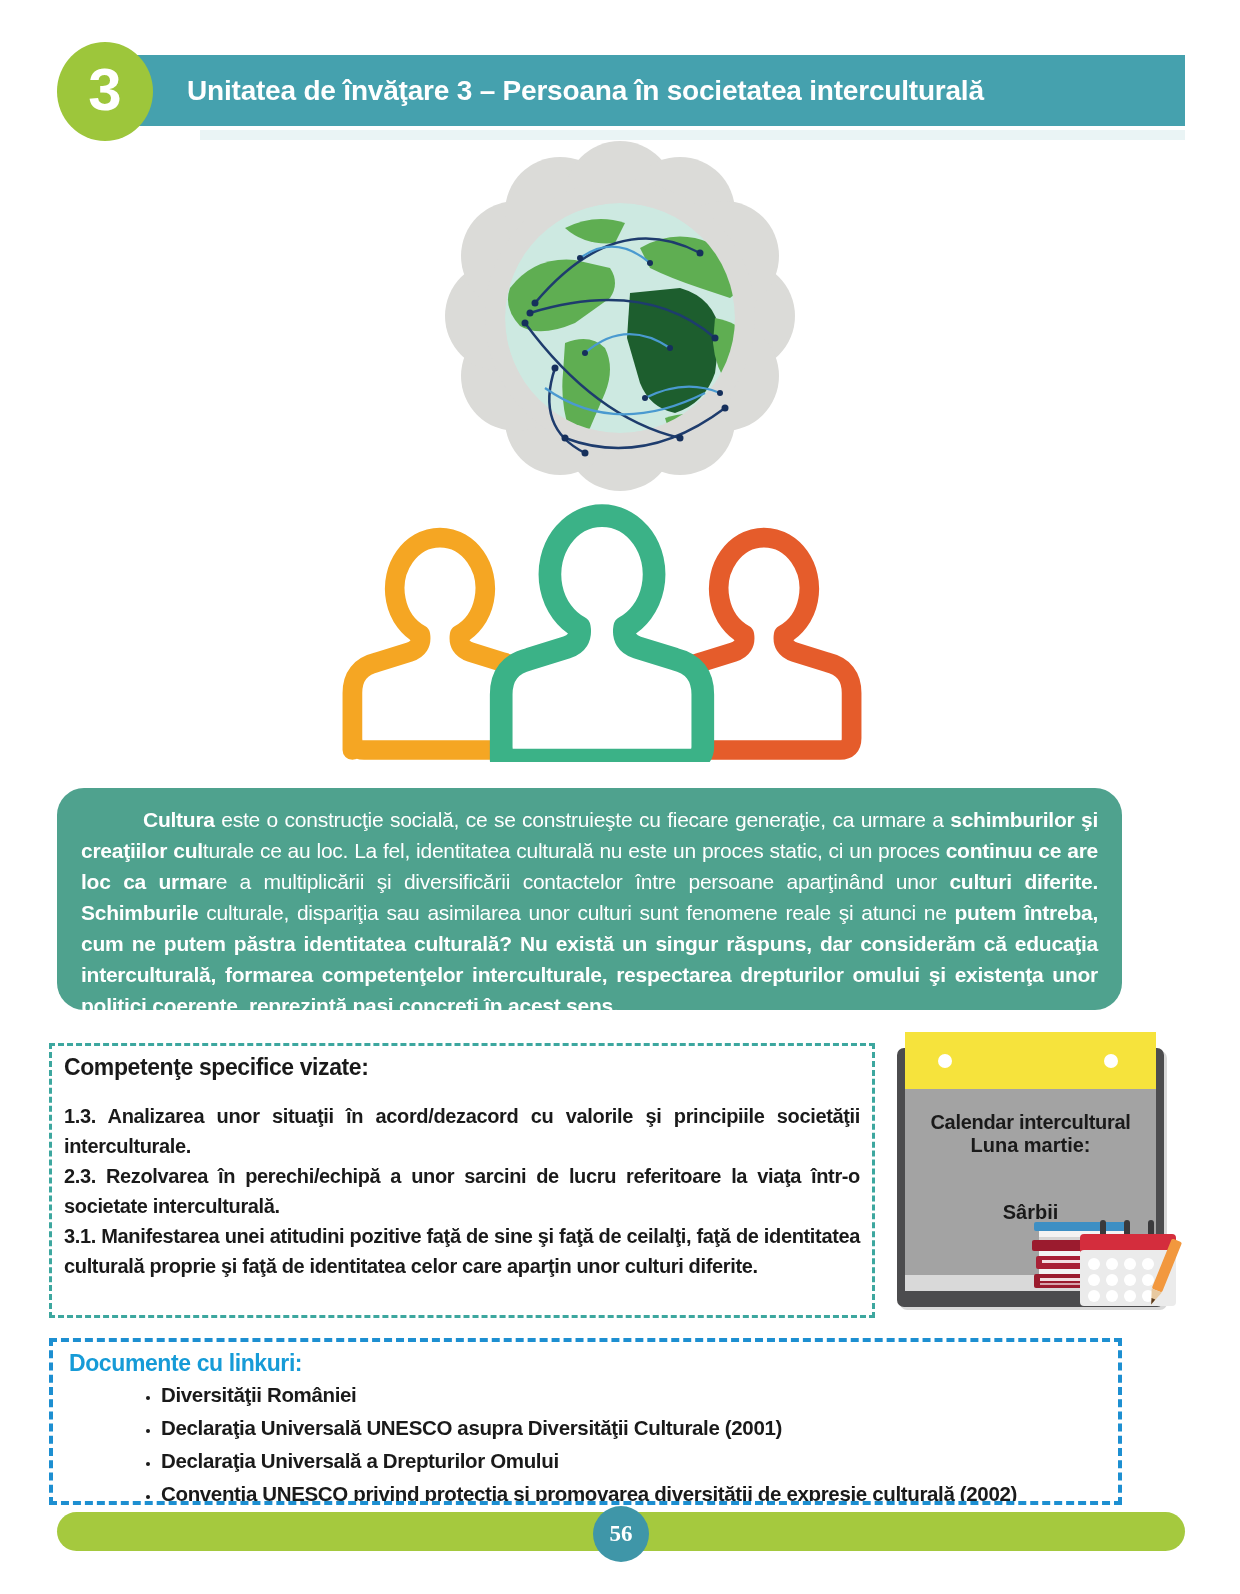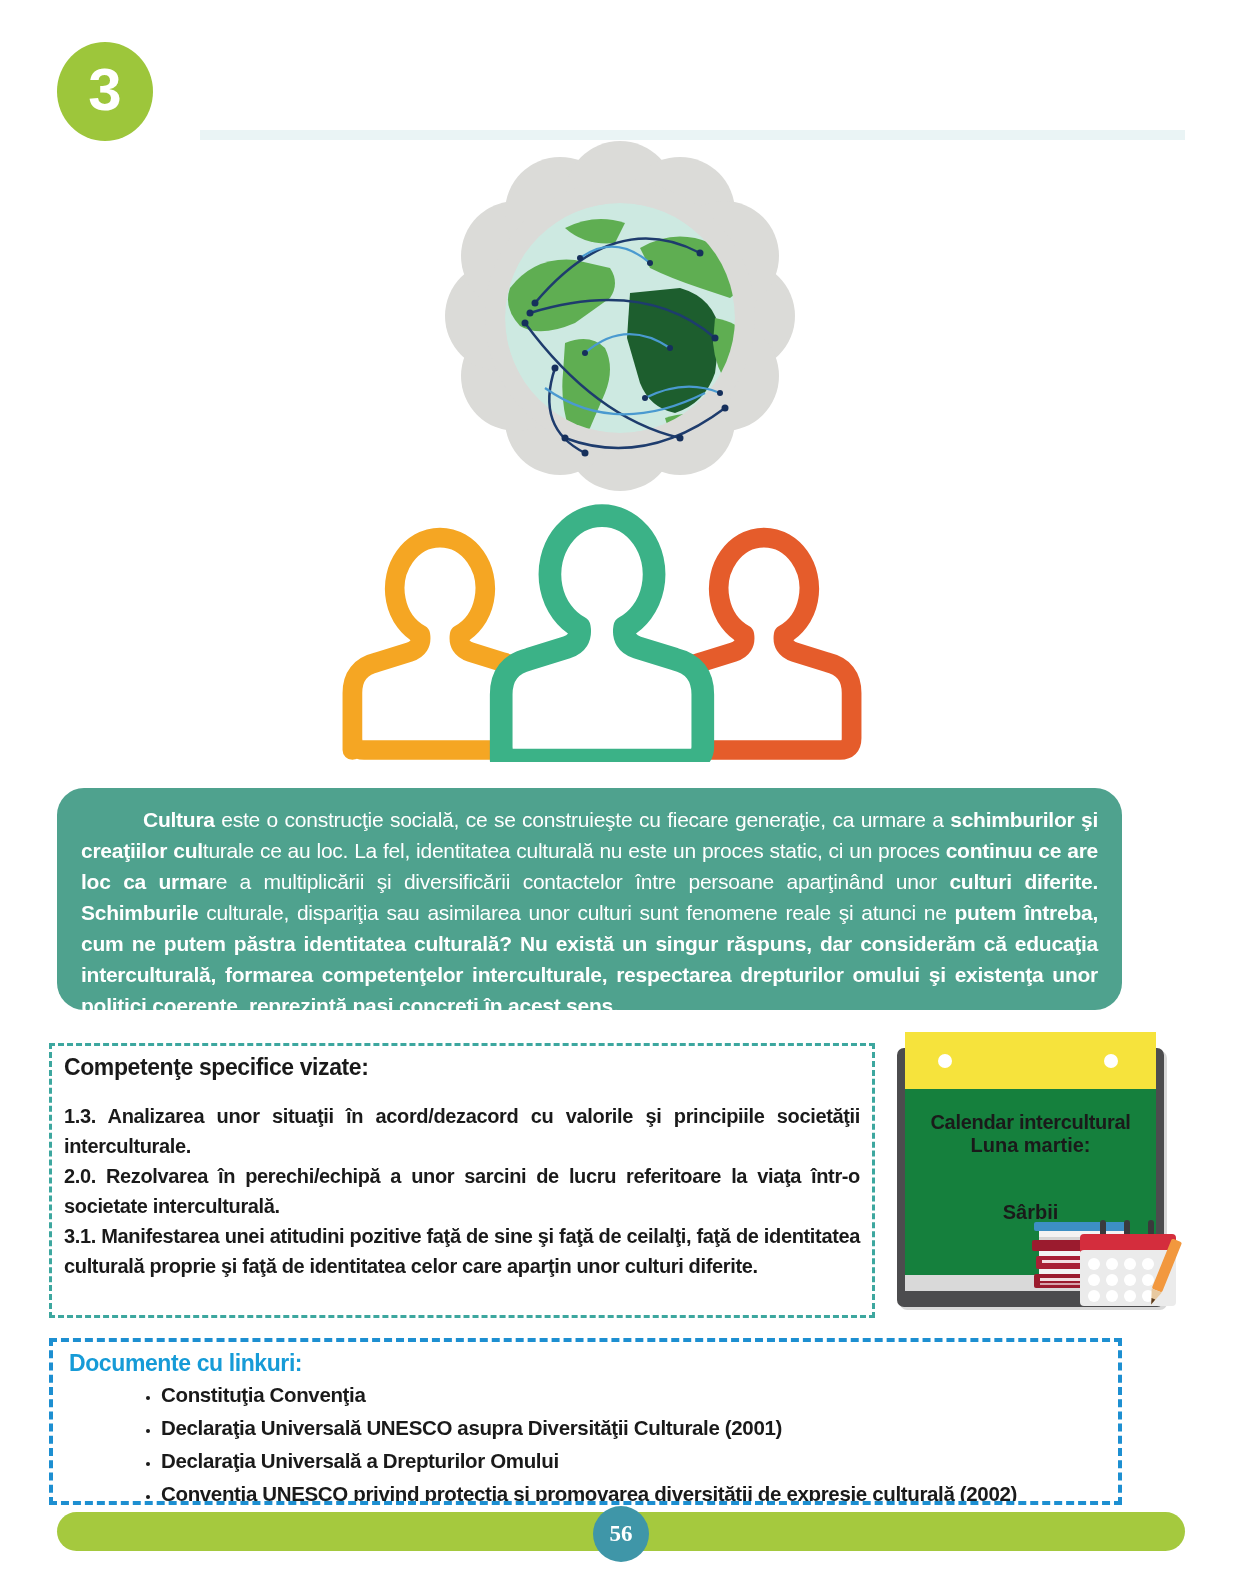--- a/index.html
+++ b/index.html
@@ -39,21 +39,21 @@
   .comp-item{font-size:20px;font-weight:700;line-height:30px;text-align:justify;letter-spacing:-0.35px;}
   .comp-item .code{font-weight:700;}
 
   
   .calendar{position:absolute;left:893px;top:1032px;width:275px;height:275px;}
   .cal-frame{position:absolute;left:4px;top:16px;right:4px;bottom:0;background:var(--calFrame);border-radius:7px;
     box-shadow:3px 3px 0 rgba(0,0,0,0.15);}
   .cal-yellow{position:absolute;left:12px;top:0;width:251px;height:57px;background:var(--calYellow);}
   .cal-hole{position:absolute;top:22px;width:14px;height:14px;border-radius:50%;background:#fff;}
   .cal-hole.l{left:33px;} .cal-hole.r{right:38px;}
-  .cal-body{position:absolute;left:12px;top:57px;width:251px;bottom:16px;background:#15803d;display:flex;
+  .cal-body{position:absolute;left:12px;top:57px;width:251px;bottom:16px;background:#a3a3a3;display:flex;
     flex-direction:column;align-items:center;}
   .cal-bottom-strip{position:absolute;left:0;bottom:0;width:100%;height:16px;background:#d9d9d9;}
   .cal-body .t1{margin-top:22px;font-size:20px;font-weight:700;letter-spacing:-0.3px;}
   .cal-body .t2{font-size:20px;font-weight:700;}
   .cal-body .t3{margin-top:44px;font-size:20px;font-weight:700;}
   .books-wrap{position:absolute;right:-16px;bottom:-2px;width:170px;height:105px;}
 
   
   .docs-box{position:absolute;left:49px;top:1338px;width:1073px;height:167px;border:4px dashed var(--docBorder);
     padding:8px 16px;overflow:hidden;}
@@ -67,20 +67,23 @@
   .footer-badge{position:absolute;left:593px;top:1506px;width:56px;height:56px;border-radius:50%;background:var(--footerBadge);
     display:flex;align-items:center;justify-content:center;font-family:Liberation Serif, serif;}
   .footer-badge span{color:#fff;font-size:23px;font-weight:700;}
 </style>
 </head>
 <body>
 
 <div class="page">
 
   <div class="banner-shadow"></div>
+  <div class="banner">
+    <h1>Unitatea de învăţare 3 – Persoana în societatea interculturală</h1>
+  </div>
   <div class="unit-circle">
     <span>3</span>
   </div>
 
   <div class="globe-wrap">
     <svg viewBox="0 0 410 362" width="410" height="362">
       <g fill="#dbdbd8">
         <circle cx="325" cy="178" r="55"></circle>
           <circle cx="309" cy="238" r="55"></circle>
         <circle cx="265" cy="282" r="55"></circle>
@@ -154,21 +157,21 @@
   </div>
 
   <div class="intro-box">
     <p><span class="b">Cultura</span><span> este o construcţie socială, ce se construieşte cu fiecare generaţie, ca urmare a </span><span class="b">schimburilor şi creaţiilor cul</span><span>turale ce au loc. La fel, identitatea culturală nu este un proces static, ci un proces </span><span class="b">continuu ce are loc ca urma</span><span>re a multiplicării şi diversificării contactelor între persoane aparţinând unor </span><span class="b">culturi diferite. Schimburile </span><span>culturale, dispariţia sau asimilarea unor culturi sunt fenomene reale şi atunci ne </span><span class="b">putem întreba, cum ne putem păstra identitatea culturală? Nu există un singur răspuns, dar considerăm că educaţia interculturală, formarea competenţelor interculturale, respectarea drepturilor omului şi existenţa unor politici coerente, reprezintă paşi concreţi în acest sens.</span></p>
   </div>
 
   <div class="comp-box">
     <h2>Competenţe specifice vizate:</h2>
     <div id="comp-items">
         <p class="comp-item"><span class="code">1.3. </span>Analizarea unor situaţii în acord/dezacord cu valorile şi principiile societăţii interculturale.</p>
-        <p class="comp-item"><span class="code">2.0. </span>Rezolvarea în perechi/echipă a unor sarcini de lucru referitoare la viaţa într-o societate interculturală.</p>
+        <p class="comp-item"><span class="code">2.3. </span>Rezolvarea în perechi/echipă a unor sarcini de lucru referitoare la viaţa într-o societate interculturală.</p>
         <p class="comp-item"><span class="code">3.1. </span>Manifestarea unei atitudini pozitive faţă de sine şi faţă de ceilalţi, faţă de identitatea culturală proprie şi faţă de identitatea celor care aparţin unor culturi diferite.</p>
       </div>
   </div>
 
   <div class="calendar">
     <div class="cal-frame"></div>
     <div class="cal-body">
       <div class="t1">Calendar intercultural</div>
       <div class="t2">Luna martie:</div>
       <div class="t3">Sârbii</div>
@@ -219,21 +222,21 @@
           <path d="M144 88 l5.5 15 5.5 -15 z" fill="#e8c9a0"></path>
           <path d="M147.5 97 l2 6 2 -6 z" fill="#5a3b1e"></path>
         </g>
       </svg>
     </div>
   </div>
 
   <div class="docs-box">
     <h2>Documente cu linkuri:</h2>
     <ul id="doc-list">
-        <li>Constituţia Convenţia</li>
+        <li>Diversităţii României</li>
         <li>Declaraţia Universală UNESCO asupra Diversităţii Culturale (2001)</li>
         <li>Declaraţia Universală a Drepturilor Omului</li>
         <li>Convenţia UNESCO privind protecţia şi promovarea diversităţii de expresie culturală (2002)</li>
       </ul>
   </div>
 
   <div class="footer-bar"></div>
   <div class="footer-badge">
     <span>56</span>
   </div>

